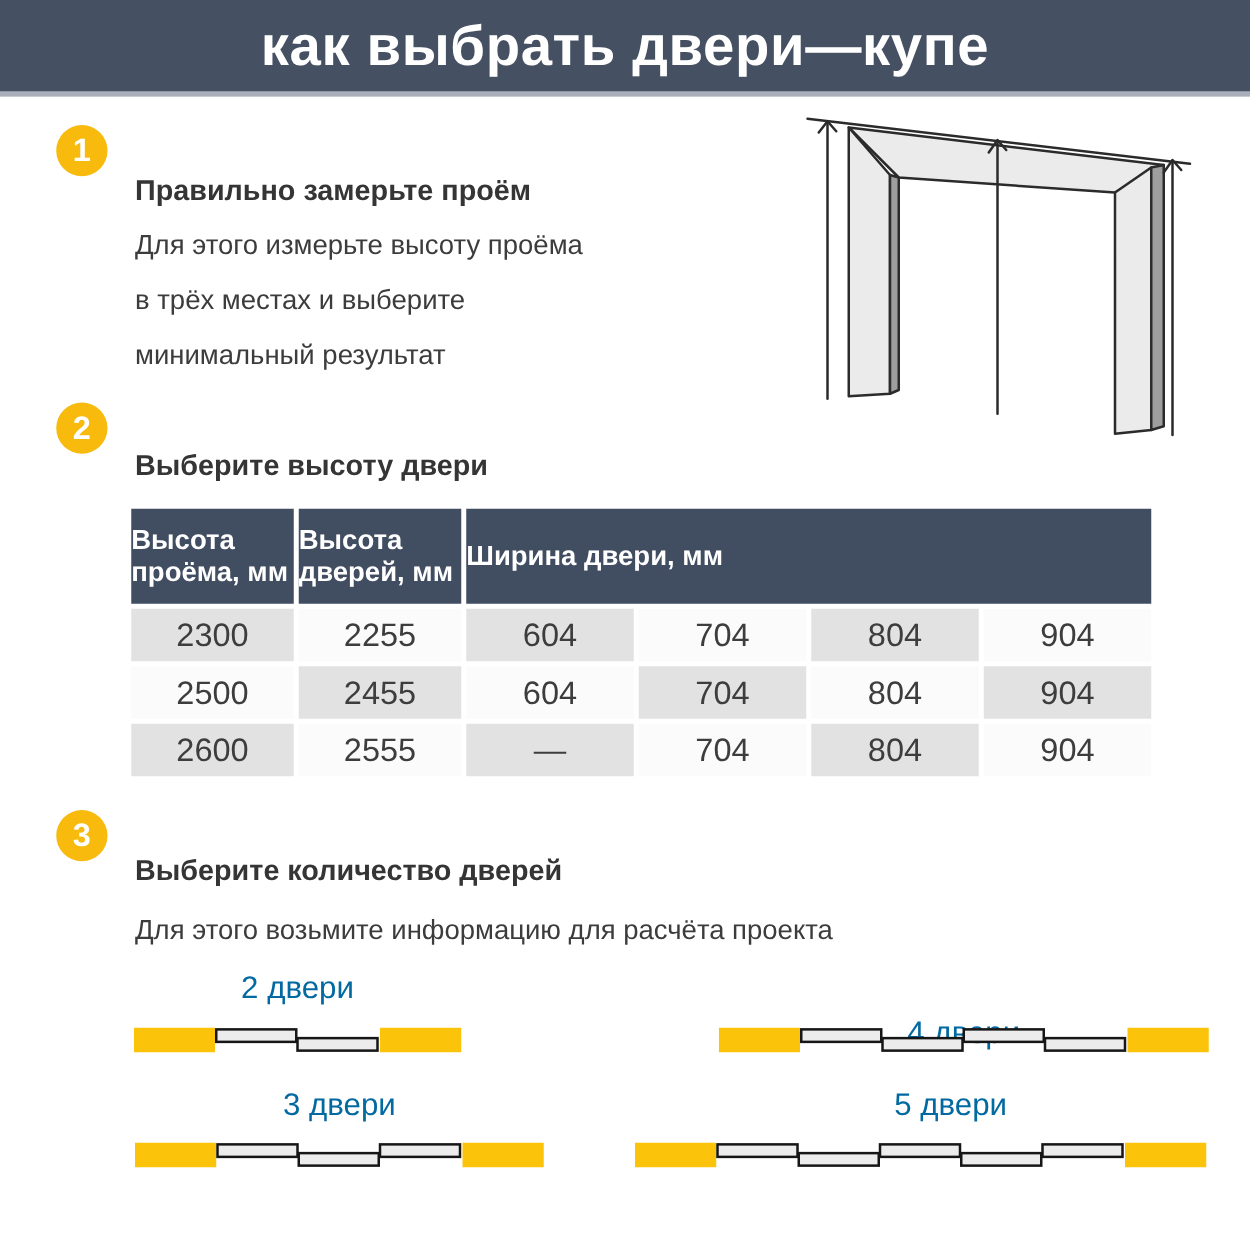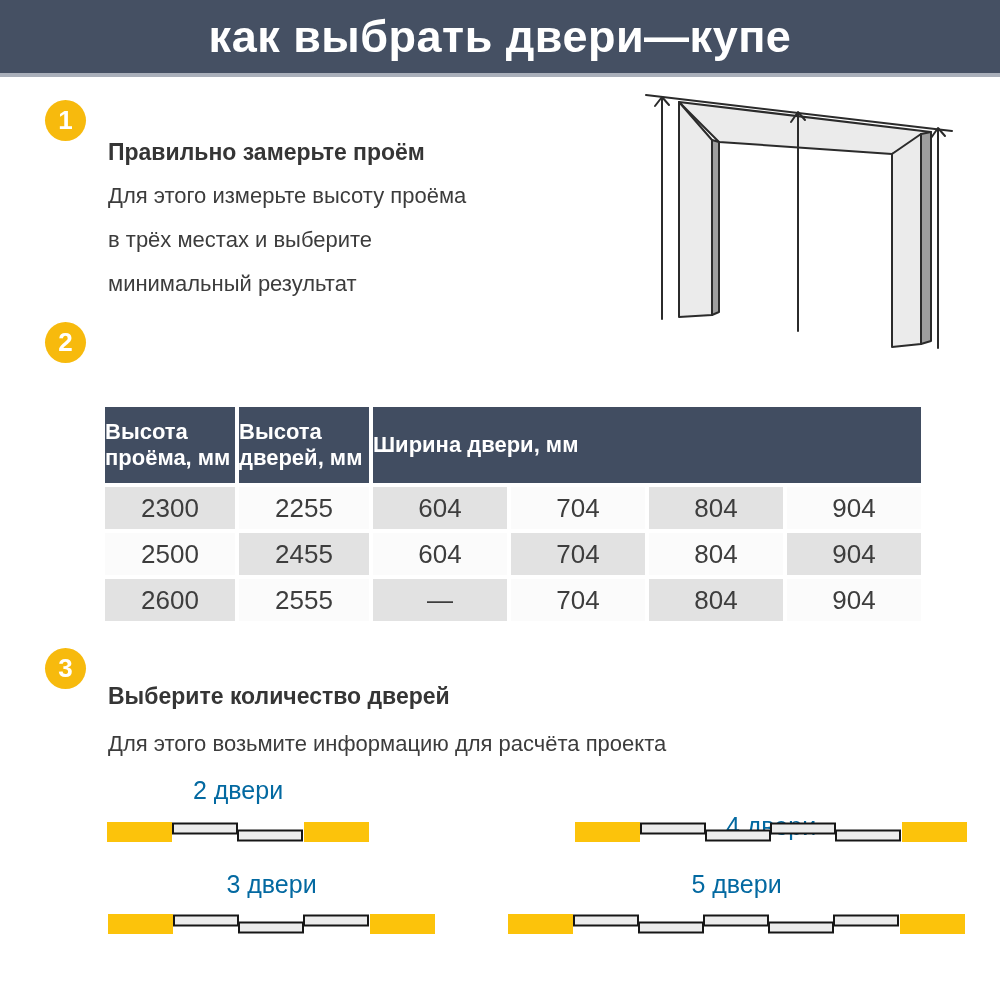--- a/index.html
+++ b/index.html
@@ -50,21 +50,21 @@
     display:flex; align-items:center; justify-content:center;
     font-size:26px; color:#3d3d3d;
   }
   .td.g { background:#e2e2e2; }
   .td.w { background:#fbfbfb; }
   
   .dlbl { position:absolute; text-align:center; font-size:25px; color:#0369a1; }
   .lp0 { left:107px; top:776px; width:262px; }
   .lp1 { left:575px; top:776px; width:392px;margin-top:36px; }
   .lp2 { left:108px; top:870px; width:327px;text-align:center; }
-  .lp3 { left:508px; top:870px; width:457px; }
+  .lp3 { left:532px; top:870px; width:457px; }
   .dg { position:absolute; }
   .dg0 { left:107px; top:822px; }
   .dg1 { left:575px; top:822px; }
   .dg2 { left:108px; top:914px; }
   .dg3 { left:508px; top:914px; }
 </style>
 </head>
 <body>
 
 <div class="page">
@@ -99,20 +99,21 @@
       <polyline points="151,36 158,26 165,34"></polyline>
 
       <line x1="298" y1="43" x2="298" y2="262"></line>
       <polyline points="291,52 298,42 305,50"></polyline>
     </g>
   </svg>
 
   <div class="badge b2">
     <span>2</span>
   </div>
+  <h2 class="h h2">Выберите высоту двери</h2>
   <div class="door-table">
       <div class="th">Высота проёма, мм</div>
       <div class="th">Высота дверей, мм</div>
       <div class="th span4">Ширина двери, мм</div>
       <div class="td g">2300</div>
       <div class="td w">2255</div>
       <div class="td g">604</div>
       <div class="td w">704</div>
       <div class="td g">804</div>
       <div class="td w">904</div>

